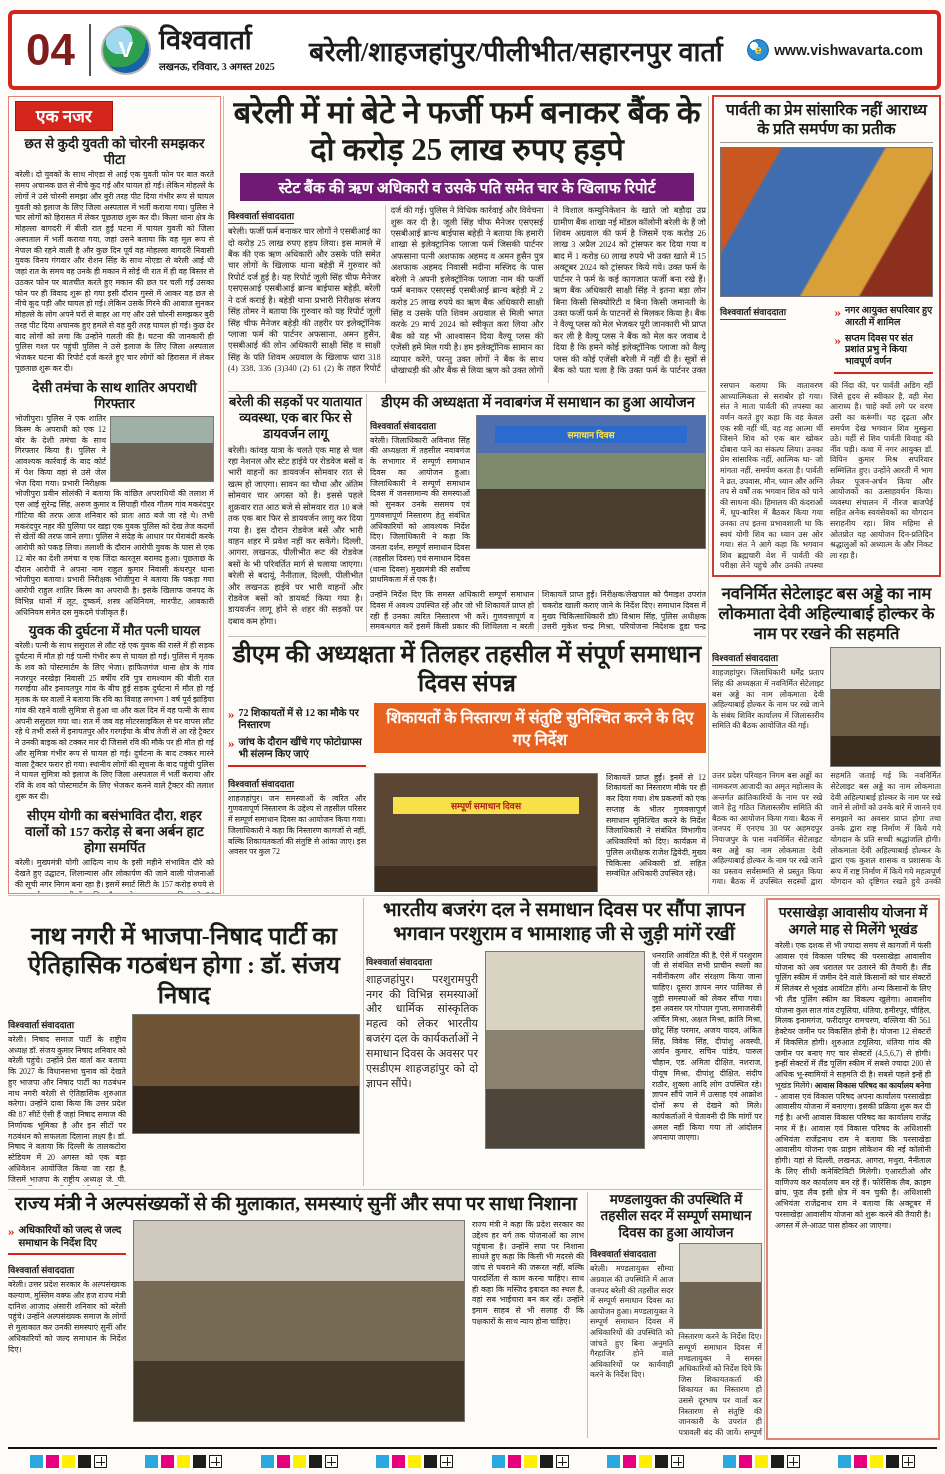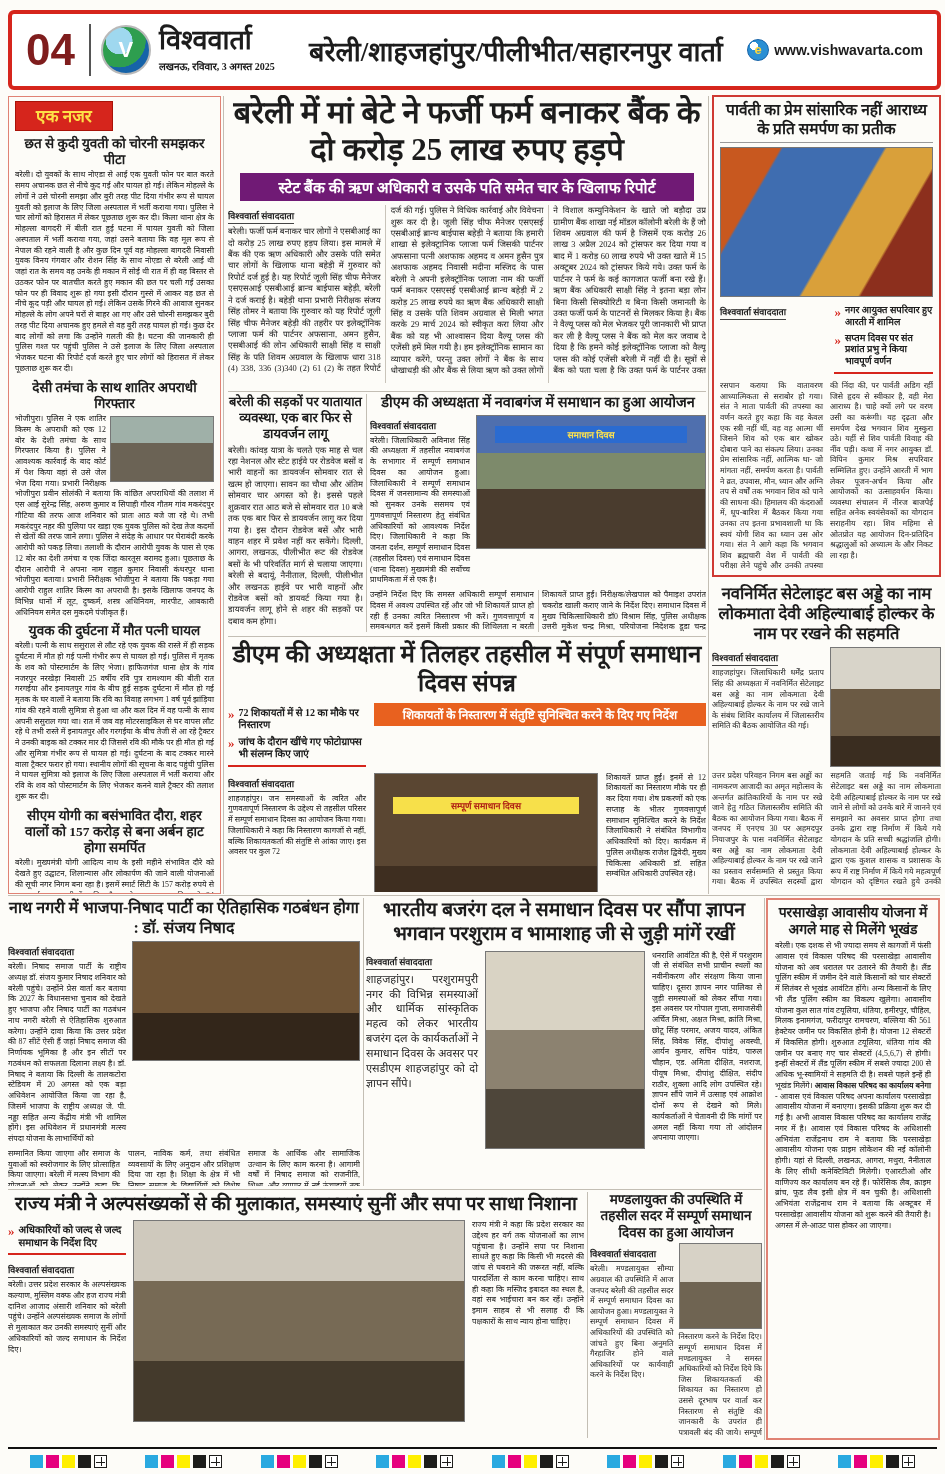--- a/index.html
+++ b/index.html
@@ -36,21 +36,21 @@
   .photo{background:#8a8378;border:1px solid #777;position:relative;overflow:hidden;}
   .banner{position:absolute;left:8%;right:8%;top:8%;padding:2px 0;text-align:center;
           font-weight:bold;font-size:9px;}
   .bullet-item{display:flex;gap:4px;font-weight:bold;font-size:10px;line-height:1.25;margin:4px 0;}
   .chev{color:#d6251c;font-weight:bold;font-size:13px;line-height:1;}
   .red-rule{height:2px;background:#d6251c;margin:4px 0;}
   .orange-strip{background:#701a75;color:#fff;font-weight:bold;text-align:center;}
   
   .ek-nazar{position:absolute;left:8px;top:96px;width:213px;height:798px;
             border:1px solid #e08274;padding:4px 6px;box-sizing:border-box;overflow:hidden;}
-  .ek-tab{background:#d6251c;color:#fde047;font-weight:bold;font-size:17px;display:inline-block;
+  .ek-tab{background:#d6251c;color:#ffffff;font-weight:bold;font-size:17px;display:inline-block;
           padding:2px 20px 3px;border:1px solid #a91208;}
   .en-head{font-weight:bold;font-size:13.5px;text-align:center;margin:5px 0 2px;line-height:1.2;}
   .en-photo{float:right;width:102px;height:64px;margin:2px 0 2px 4px;}
   
   .main-story{position:absolute;left:228px;top:95px;width:478px;height:296px;overflow:hidden;}
   .main-head{font-size:31px;font-weight:bold;text-align:center;line-height:1.18;}
   .main-sub{font-size:15.5px;padding:3px 0;margin:5px 12px 4px;}
   .main-body{column-count:3;column-gap:10px;column-rule:1px solid #c9c4ba;height:178px;}
   
   .traffic{position:absolute;left:228px;top:394px;width:135px;height:238px;overflow:hidden;}
@@ -61,21 +61,21 @@
   .nb-row{display:flex;gap:6px;margin-top:3px;}
   .nb-left{width:100px;flex:none;}
   .nb-photo{flex:1;height:132px;
      background:linear-gradient(180deg,#4f6fae 0 28%,#7d8a6b 28% 55%,#4a3c2e 55% 100%);}
   .nb-rest{column-count:2;column-gap:8px;column-rule:1px solid #c9c4ba;margin-top:4px;height:86px;}
   
   .tilhar{position:absolute;left:228px;top:640px;width:478px;height:252px;overflow:hidden;}
   .tilhar .story-head{font-size:24px;}
   .th-row{display:flex;gap:8px;margin-top:4px;}
   .th-bullets{width:138px;flex:none;}
-  .th-strip{flex:1;font-size:12px;padding:3px 6px;align-self:flex-start;}
+  .th-strip{flex:1;font-size:16px;padding:3px 6px;align-self:flex-start;}
   .th-cols{display:flex;gap:8px;margin-top:2px;}
   .th-col{width:138px;flex:none;}
   .th-photo{width:222px;flex:none;height:168px;
      background:linear-gradient(180deg,#5a4632 0 55%,#3e2e20 55% 100%);}
   .th-photo .banner{background:#f7e04a;color:#b02015;top:14%;}
   .th-col2{flex:1;}
   
   .parvati{position:absolute;left:712px;top:95px;width:229px;height:482px;
            border:2px solid #cf3a33;box-sizing:border-box;padding:4px 6px;overflow:hidden;}
   .parvati .story-head{font-size:15.5px;border-bottom:1px solid #999;padding-bottom:3px;}
@@ -88,21 +88,21 @@
   
   .bus{position:absolute;left:712px;top:584px;width:229px;height:308px;overflow:hidden;}
   .bus .story-head{font-size:16.5px;}
   .bus-row{display:flex;gap:6px;margin-top:3px;}
   .bus-lead{width:112px;flex:none;}
   .bus-photo{flex:1;height:118px;
      background:linear-gradient(180deg,#d8d4c9 0 35%,#6b5a44 35% 75%,#3a2d20 75% 100%);}
   .bus-rest{column-count:2;column-gap:8px;margin-top:4px;height:118px;}
   
   .nishad{position:absolute;left:8px;top:898px;width:352px;height:288px;overflow:hidden;}
-  .nishad .story-head{font-size:16px;}
+  .nishad .story-head{font-size:24px;margin-top:24px;}
   .ns-row{display:flex;gap:6px;margin-top:4px;}
   .ns-lead{width:118px;flex:none;}
   .ns-photo{flex:1;height:118px;
      background:linear-gradient(180deg,#6e5335 0 60%,#33261a 60% 100%);}
   .ns-rest{column-count:3;column-gap:8px;margin-top:4px;height:108px;}
   
   .bajrang{position:absolute;left:366px;top:898px;width:396px;height:288px;overflow:hidden;}
   .bajrang .story-head{font-size:19.5px;}
   .bj-row{display:flex;gap:7px;margin-top:5px;}
   .bj-lead{width:112px;flex:none;}

